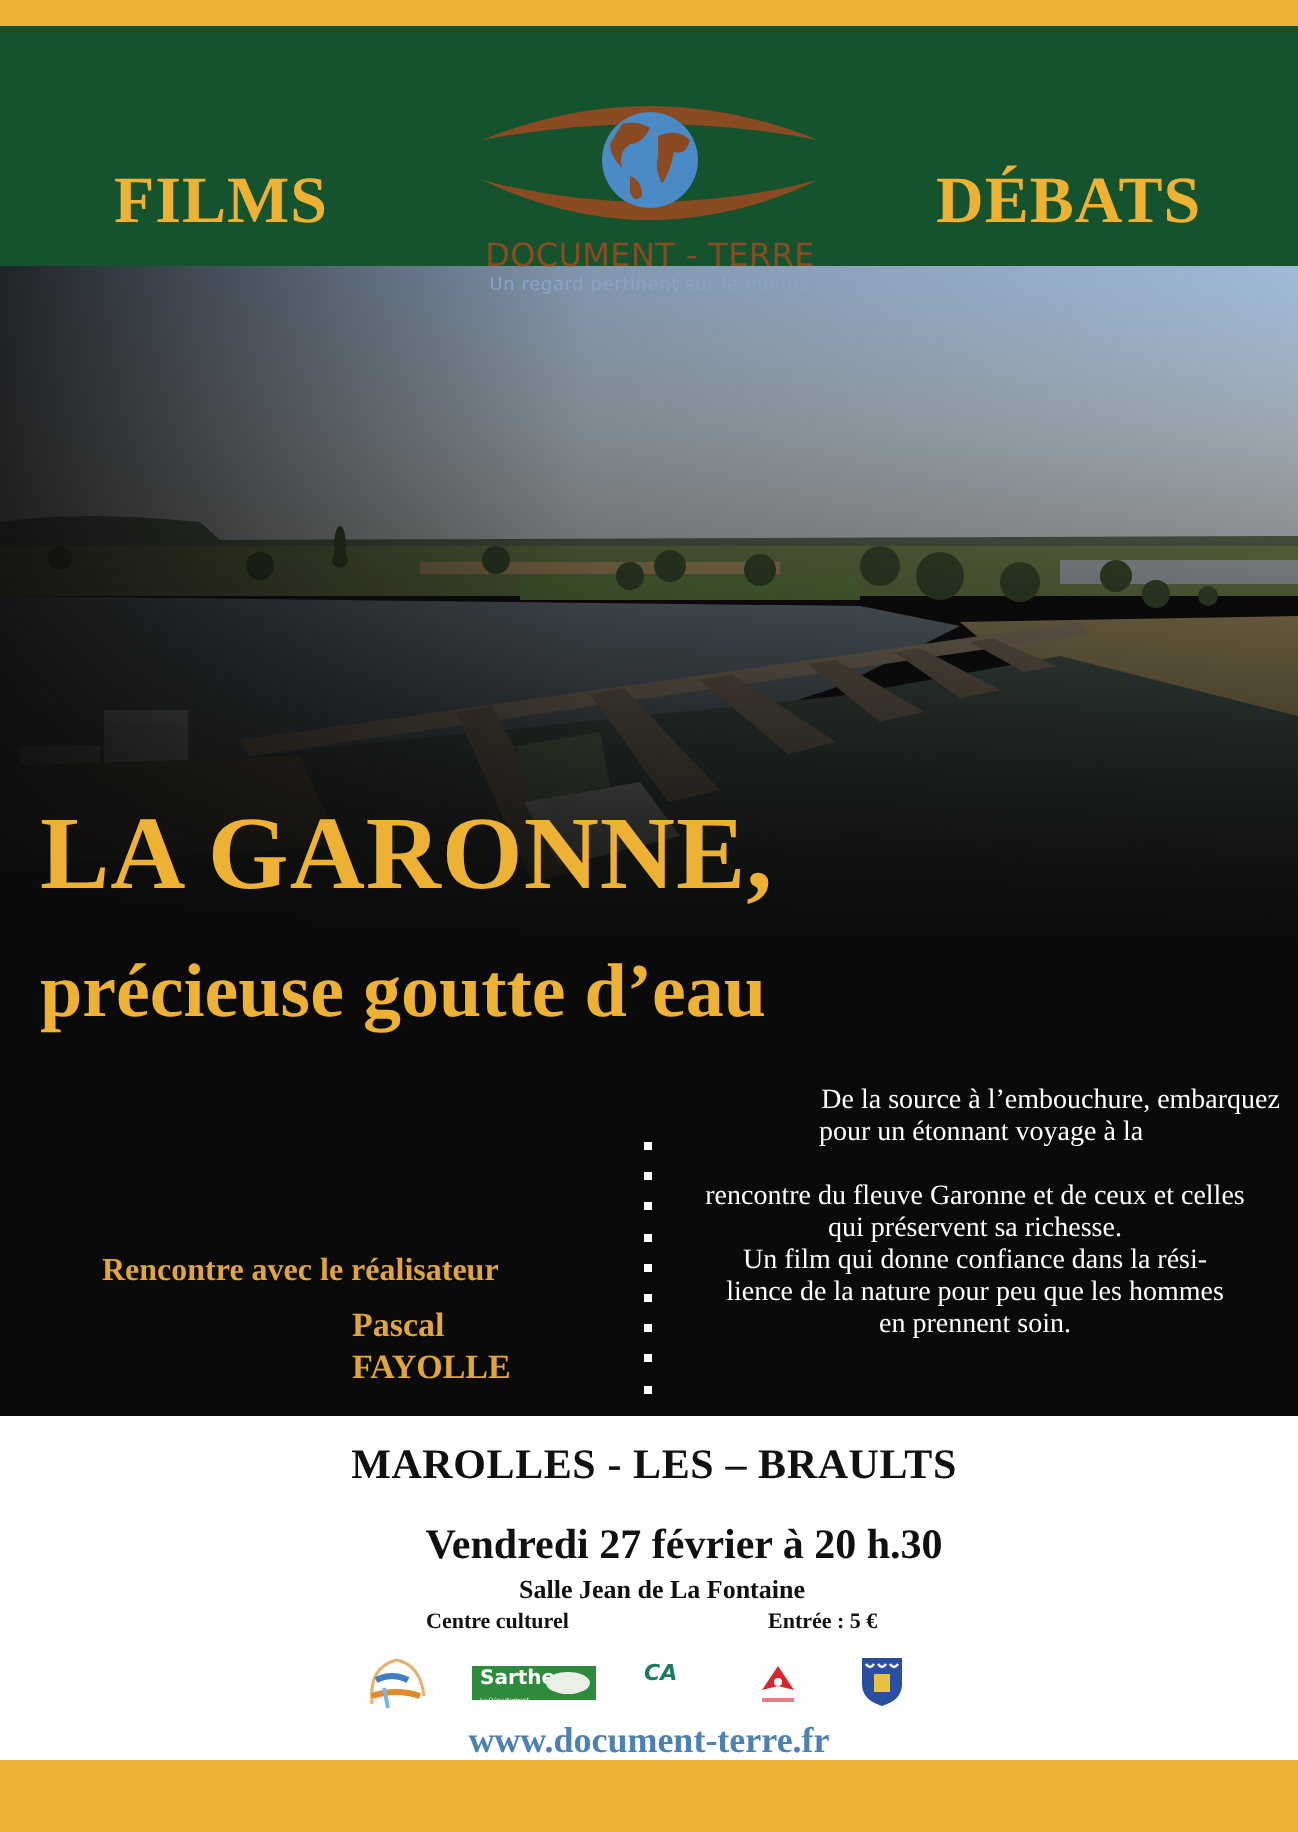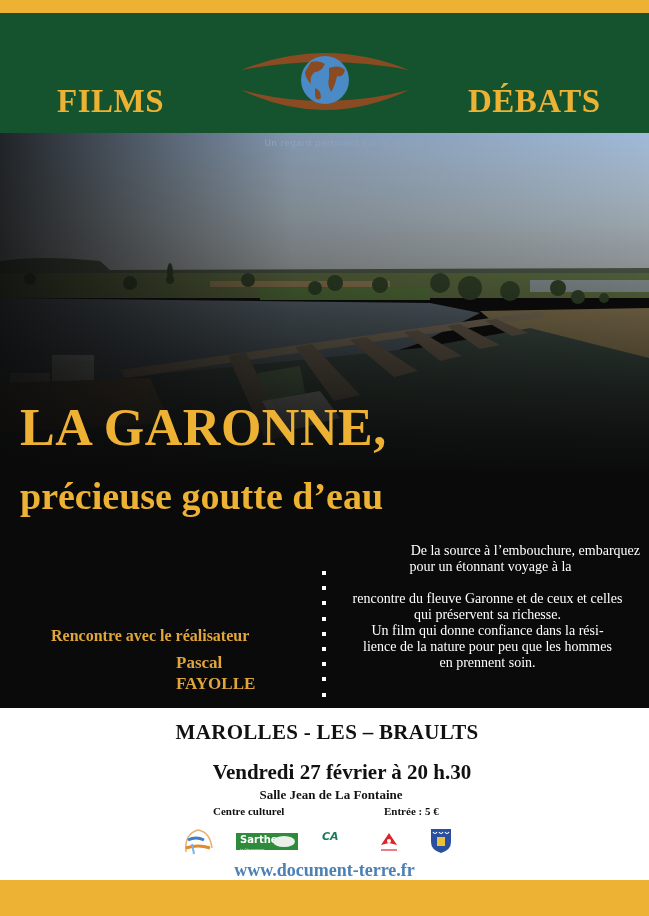--- a/index.html
+++ b/index.html
@@ -10,21 +10,21 @@
   .band-bottom { position: absolute; left: 0; top: 880px; width: 649px; height: 36px; background: #edb233; }
 
   .header { position: absolute; left: 0; top: 13px; width: 649px; height: 120px; background: #14532d; }
   .hdr-word { position: absolute; top: 70px; font-weight: bold; font-size: 33px; color: #edb233; letter-spacing: 0.5px; }
   .hdr-films { left: 57px; }
   .hdr-debats { left: 468px; }
 
   .logo { position: absolute; left: 225px; top: 50px; width: 200px; height: 105px; z-index: 5; }
   .logo svg { position: absolute; left: 14px; top: 0; }
   .logo-name { position: absolute; left: 0; top: 68px; width: 200px; text-align: center; font-family: "DejaVu Sans", sans-serif; font-size: 16px; color: #8a4b22; letter-spacing: 0.2px; font-weight: normal; }
-  .logo-tag { position: absolute; left: 0; top: 88px; width: 200px; text-align: right; font-family: "DejaVu Sans", sans-serif; font-size: 9px; color: #8aa4c4; letter-spacing: 0.3px; }
+  .logo-tag { position: absolute; left: 0; top: 88px; width: 200px; text-align: center; font-family: "DejaVu Sans", sans-serif; font-size: 9px; color: #8aa4c4; letter-spacing: 0.3px; }
 
   .photo { position: absolute; left: 0; top: 133px; width: 649px; height: 575px; overflow: hidden; background: #0a0a0a; }
   .photo svg { position: absolute; left: 0; top: 0; }
 
   .title-main { position: absolute; left: 20px; top: 398px; font-weight: bold; font-size: 52px; color: #edb233; letter-spacing: 0.5px; white-space: nowrap; z-index: 3; }
   .title-sub { position: absolute; left: 20px; top: 474px; font-weight: bold; font-size: 38px; color: #edb233; white-space: nowrap; z-index: 3; }
 
   .meet { position: absolute; left: 51px; top: 583px; font-weight: bold; font-size: 16px; color: #e0a63a; white-space: nowrap; z-index: 3; margin-top: 44px; }
   .director { position: absolute; left: 176px; top: 609px; font-weight: bold; font-size: 17px; color: #e0a63a; line-height: 21px; z-index: 3; margin-top: 43px; }
 
@@ -152,20 +152,21 @@
 
 <div class="logo">
   <svg width="172" height="64" viewBox="0 0 172 64">
     <path d="M2 20 Q86 -14 170 20 Q86 4 2 20 Z" fill="#8a4b22"></path>
     <path d="M2 40 Q86 80 170 40 Q86 62 2 40 Z" fill="#8a4b22"></path>
     <circle cx="86" cy="30" r="24" fill="#4a8ac6"></circle>
     <path d="M72 12 Q80 10 86 14 Q82 22 76 22 Q70 26 72 34 Q66 28 66 22 Z" fill="#8a4b22"></path>
     <path d="M90 18 Q100 14 106 20 Q104 28 98 26 Q96 36 92 42 Q88 34 90 28 Z" fill="#8a4b22"></path>
     <path d="M76 38 Q82 40 82 48 Q78 52 76 46 Z" fill="#8a4b22"></path>
   </svg>
+  <div class="logo-name">DOCUMENT - TERRE</div>
   <div class="logo-tag">Un regard pertinent sur le monde</div>
 </div>
 
 <div class="title-main">LA GARONNE,</div>
 <div class="title-sub">précieuse goutte d’eau</div>
 
 <div class="meet">Rencontre avec le réalisateur</div>
 <div class="director">
   <div>Pascal</div>
   <div>FAYOLLE</div>

